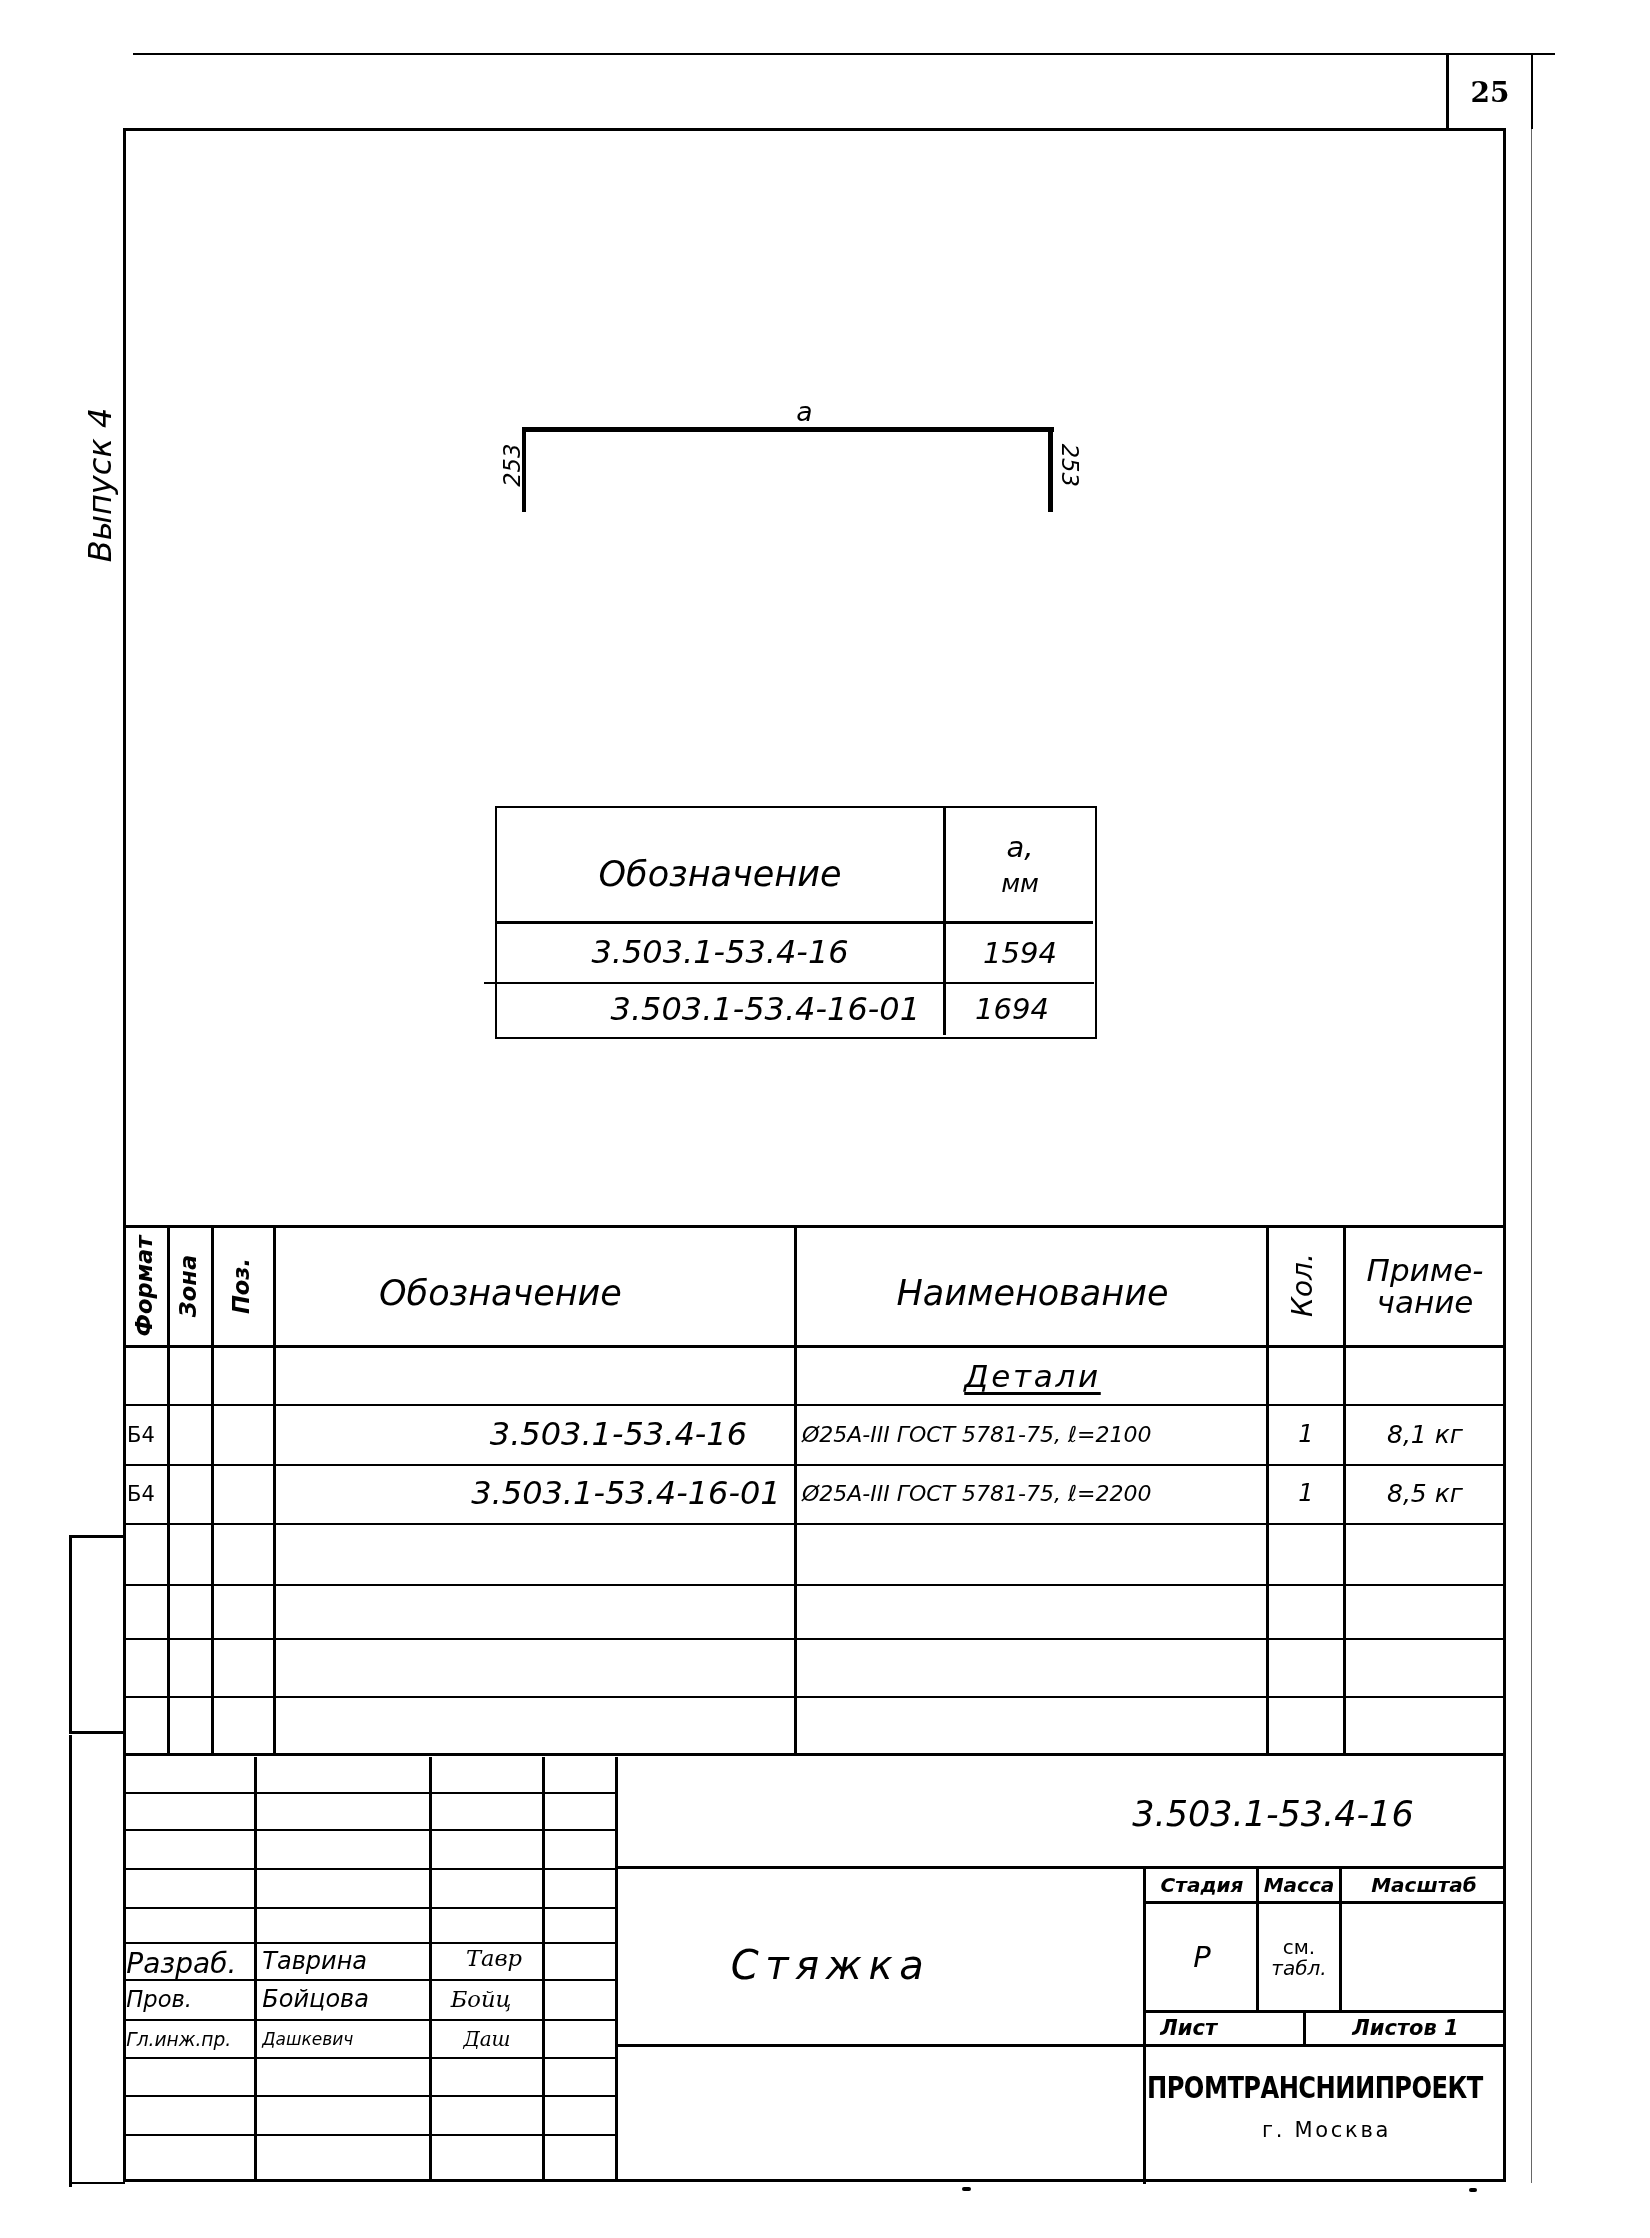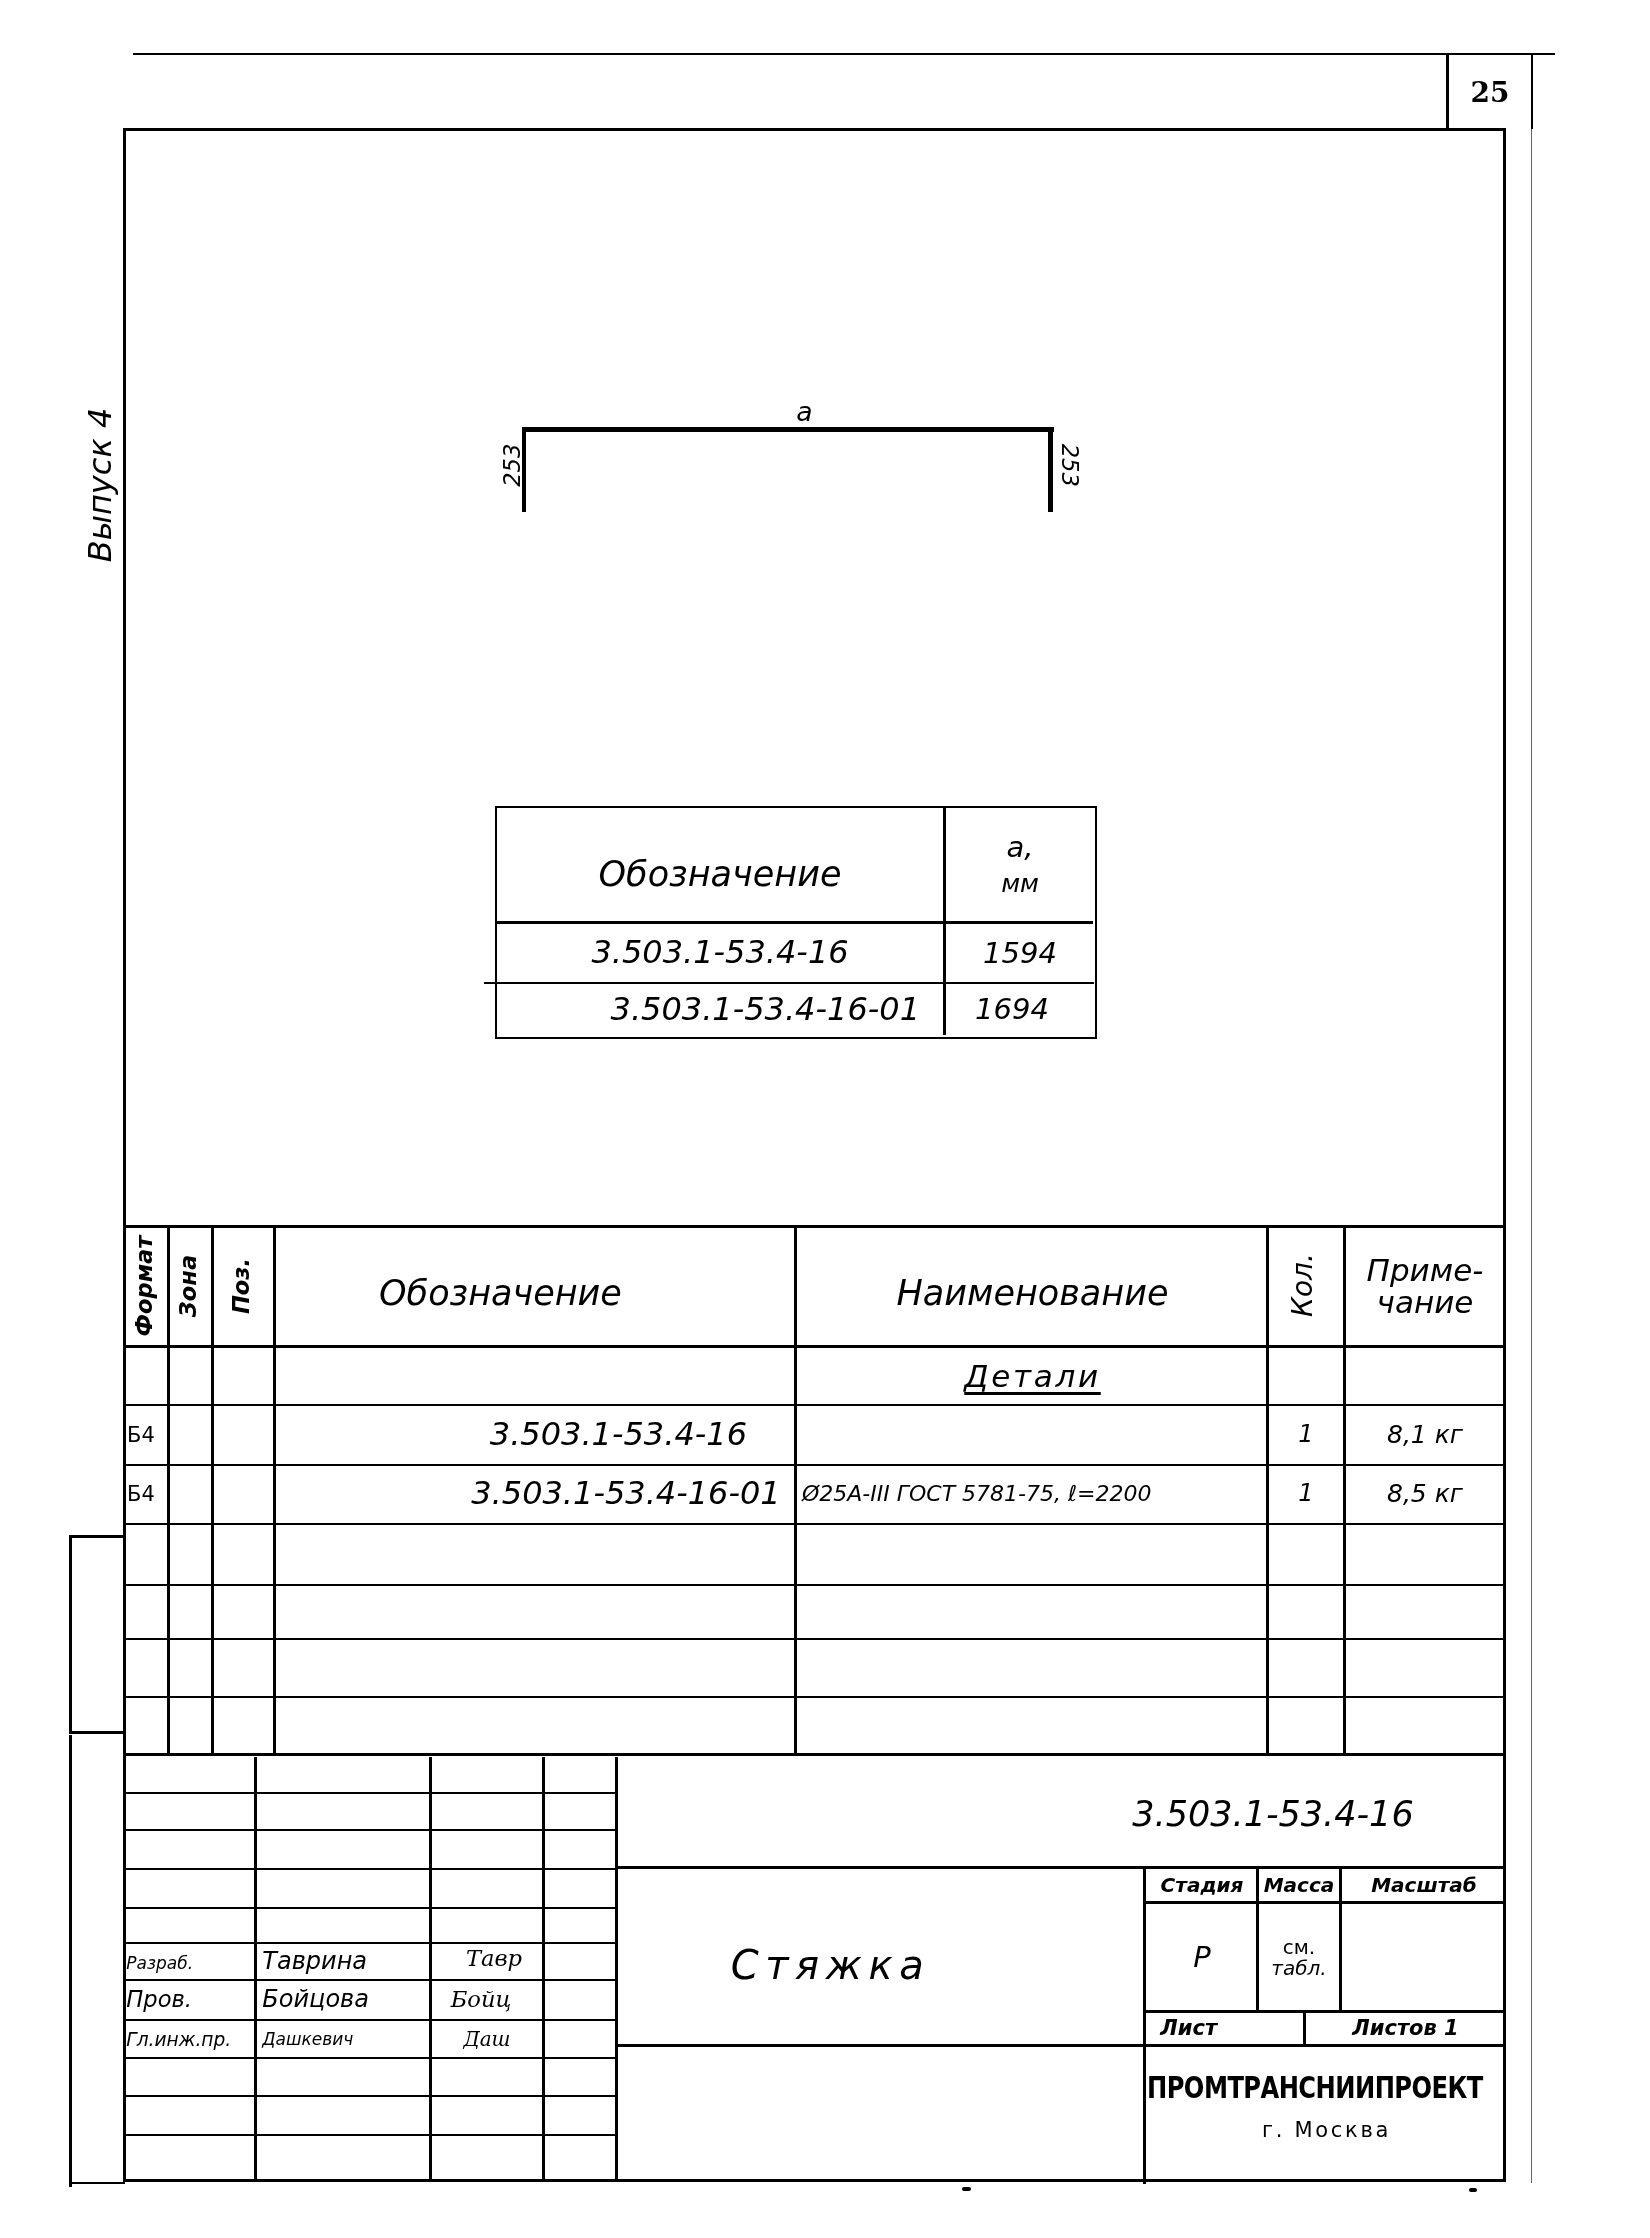--- a/index.html
+++ b/index.html
@@ -79,20 +79,21 @@
   <div class="cell rot" style="left:1133px;top:40px;width:93px;height:40px;font-size:28px;">Кол.</div>
   <div class="cell" style="left:1222px;top:3.3px;width:160px;height:116px;flex-direction:column;font-size:31px;">
     <span style="display:block;">Приме-</span>
     <span style="display:block;">чание</span>
   </div>
 
   <div class="cell" style="left:675px;top:123px;width:469px;height:56px;font-size:31px;text-decoration:underline;text-decoration-thickness:2.7px;text-underline-offset:5.3px;letter-spacing:2.7px;">Детали</div>
 
   <div class="cell" style="left:1.3px;top:181px;width:43px;height:58px;font-size:21px;font-style:normal;justify-content:flex-start;padding-left:2.7px;box-sizing:border-box;">Б4</div>
   <div class="cell" style="left:153px;top:181px;width:518px;height:58px;font-size:32px;justify-content:flex-end;padding-right:47px;box-sizing:border-box;">3.503.1-53.4-16</div>
+  <div class="cell" style="left:675px;top:181px;width:469px;height:58px;font-size:22px;justify-content:flex-start;padding-left:4px;box-sizing:border-box;">Ø25А-III ГОСТ 5781-75, ℓ=2100</div>
   <div class="cell" style="left:1146px;top:181px;width:74px;height:58px;font-size:24px;">1</div>
   <div class="cell" style="left:1222px;top:181px;width:160px;height:58px;font-size:25px;">8,1 кг</div>
 
   <div class="cell" style="left:1.3px;top:241px;width:43px;height:56px;font-size:21px;font-style:normal;justify-content:flex-start;padding-left:2.7px;box-sizing:border-box;">Б4</div>
   <div class="cell" style="left:153px;top:241px;width:518px;height:56px;font-size:32px;justify-content:flex-end;padding-right:13.3px;box-sizing:border-box;">3.503.1-53.4-16-01</div>
   <div class="cell" style="left:675px;top:241px;width:469px;height:56px;font-size:22px;justify-content:flex-start;padding-left:4px;box-sizing:border-box;">Ø25А-III ГОСТ 5781-75, ℓ=2200</div>
   <div class="cell" style="left:1146px;top:241px;width:74px;height:56px;font-size:24px;">1</div>
   <div class="cell" style="left:1222px;top:241px;width:160px;height:56px;font-size:25px;">8,5 кг</div>
 </div>
 
@@ -111,21 +112,21 @@
   <div class="hl" style="left:0;top:74px;width:492px;height:2px;"></div>
   <div class="hl" style="left:0;top:113px;width:492px;height:2px;"></div>
   <div class="hl" style="left:0;top:152px;width:492px;height:2px;"></div>
   <div class="hl" style="left:0;top:187px;width:492px;height:2px;"></div>
   <div class="hl" style="left:0;top:224px;width:492px;height:2px;"></div>
   <div class="hl" style="left:0;top:264px;width:492px;height:2px;"></div>
   <div class="hl" style="left:0;top:302px;width:492px;height:2px;"></div>
   <div class="hl" style="left:0;top:340px;width:492px;height:2px;"></div>
   <div class="hl" style="left:0;top:379px;width:492px;height:2px;"></div>
 
-  <div class="cell" style="left:3.3px;top:189px;width:128px;height:39px;font-size:17px;justify-content:flex-start;">Разраб.</div>
+  <div class="cell" style="left:3.3px;top:189px;width:128px;height:39px;font-size:28px;justify-content:flex-start;">Разраб.</div>
   <div class="cell" style="left:134px;top:189px;width:171px;height:35px;font-size:24px;justify-content:flex-start;padding-left:5.3px;box-sizing:border-box;">Таврина</div>
   <div class="cell sig" style="left:309px;top:183px;width:124px;height:41px;font-size:22.6px;">Тавр</div>
 
   <div class="cell" style="left:3.3px;top:226px;width:128px;height:38px;font-size:22.6px;justify-content:flex-start;">Пров.</div>
   <div class="cell" style="left:134px;top:226px;width:171px;height:38px;font-size:24px;justify-content:flex-start;padding-left:5.3px;box-sizing:border-box;">Бойцова</div>
   <div class="cell sig" style="left:294px;top:226px;width:128px;height:38px;font-size:22.6px;">Бойц</div>
 
   <div class="cell" style="left:3.3px;top:266px;width:128px;height:37px;font-size:18.6px;justify-content:flex-start;">Гл.инж.пр.</div>
   <div class="cell" style="left:134px;top:266px;width:171px;height:37px;font-size:17px;justify-content:flex-start;padding-left:5.3px;box-sizing:border-box;">Дашкевич</div>
   <div class="cell sig" style="left:309px;top:266px;width:110px;height:37px;font-size:20px;">Даш</div>

